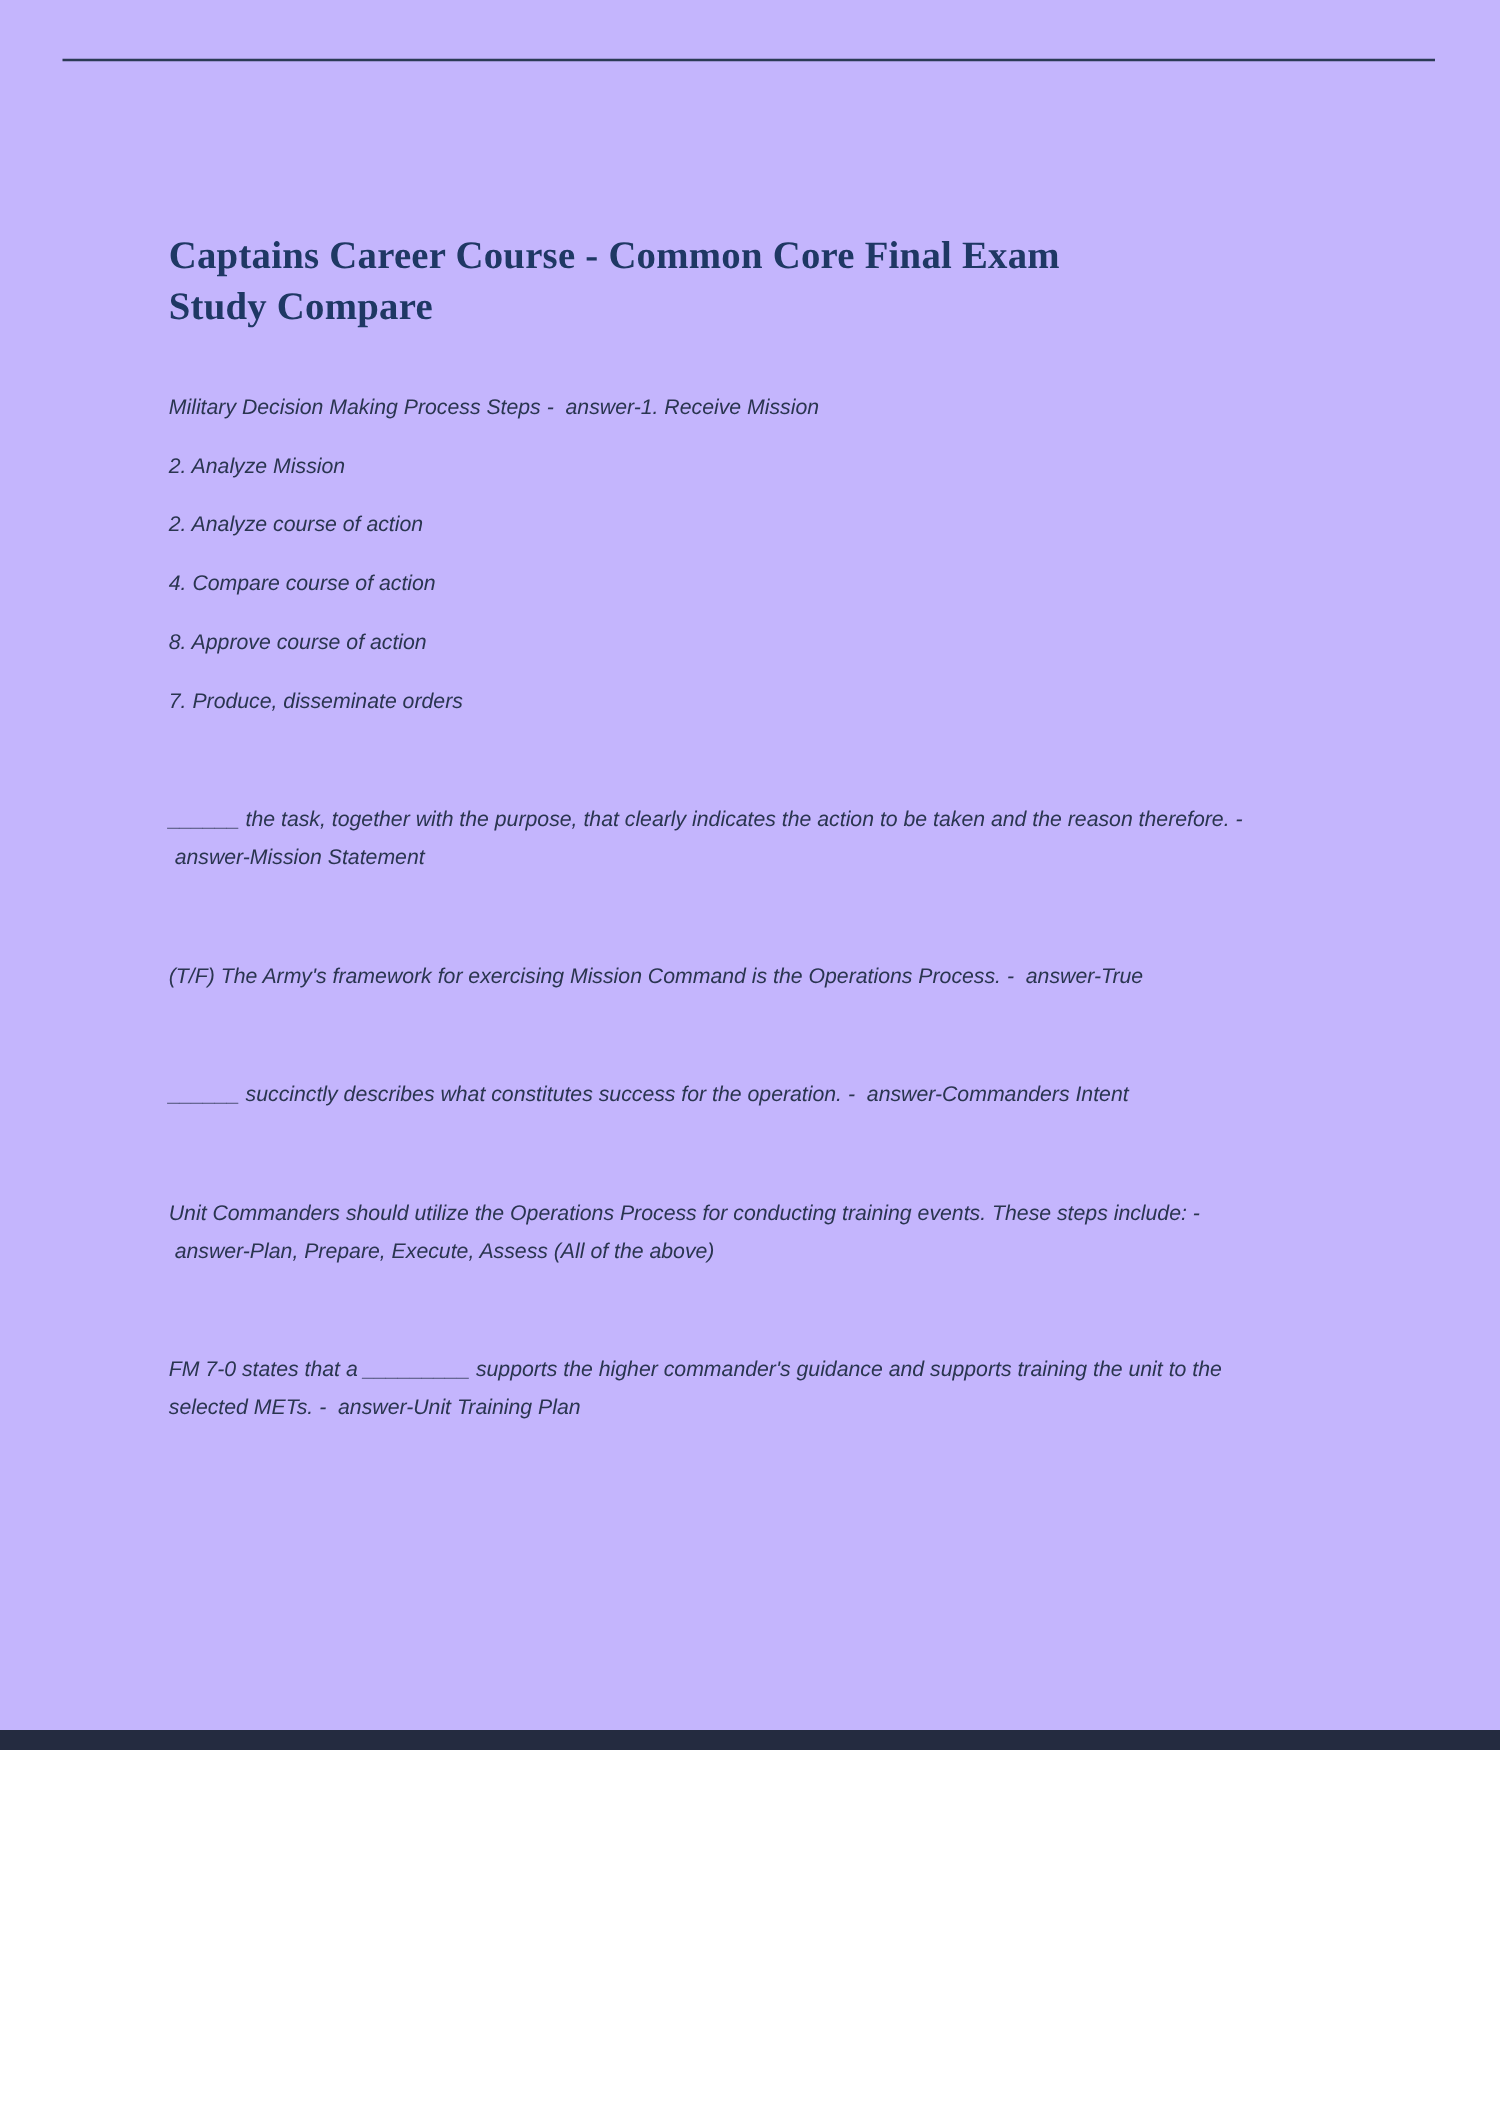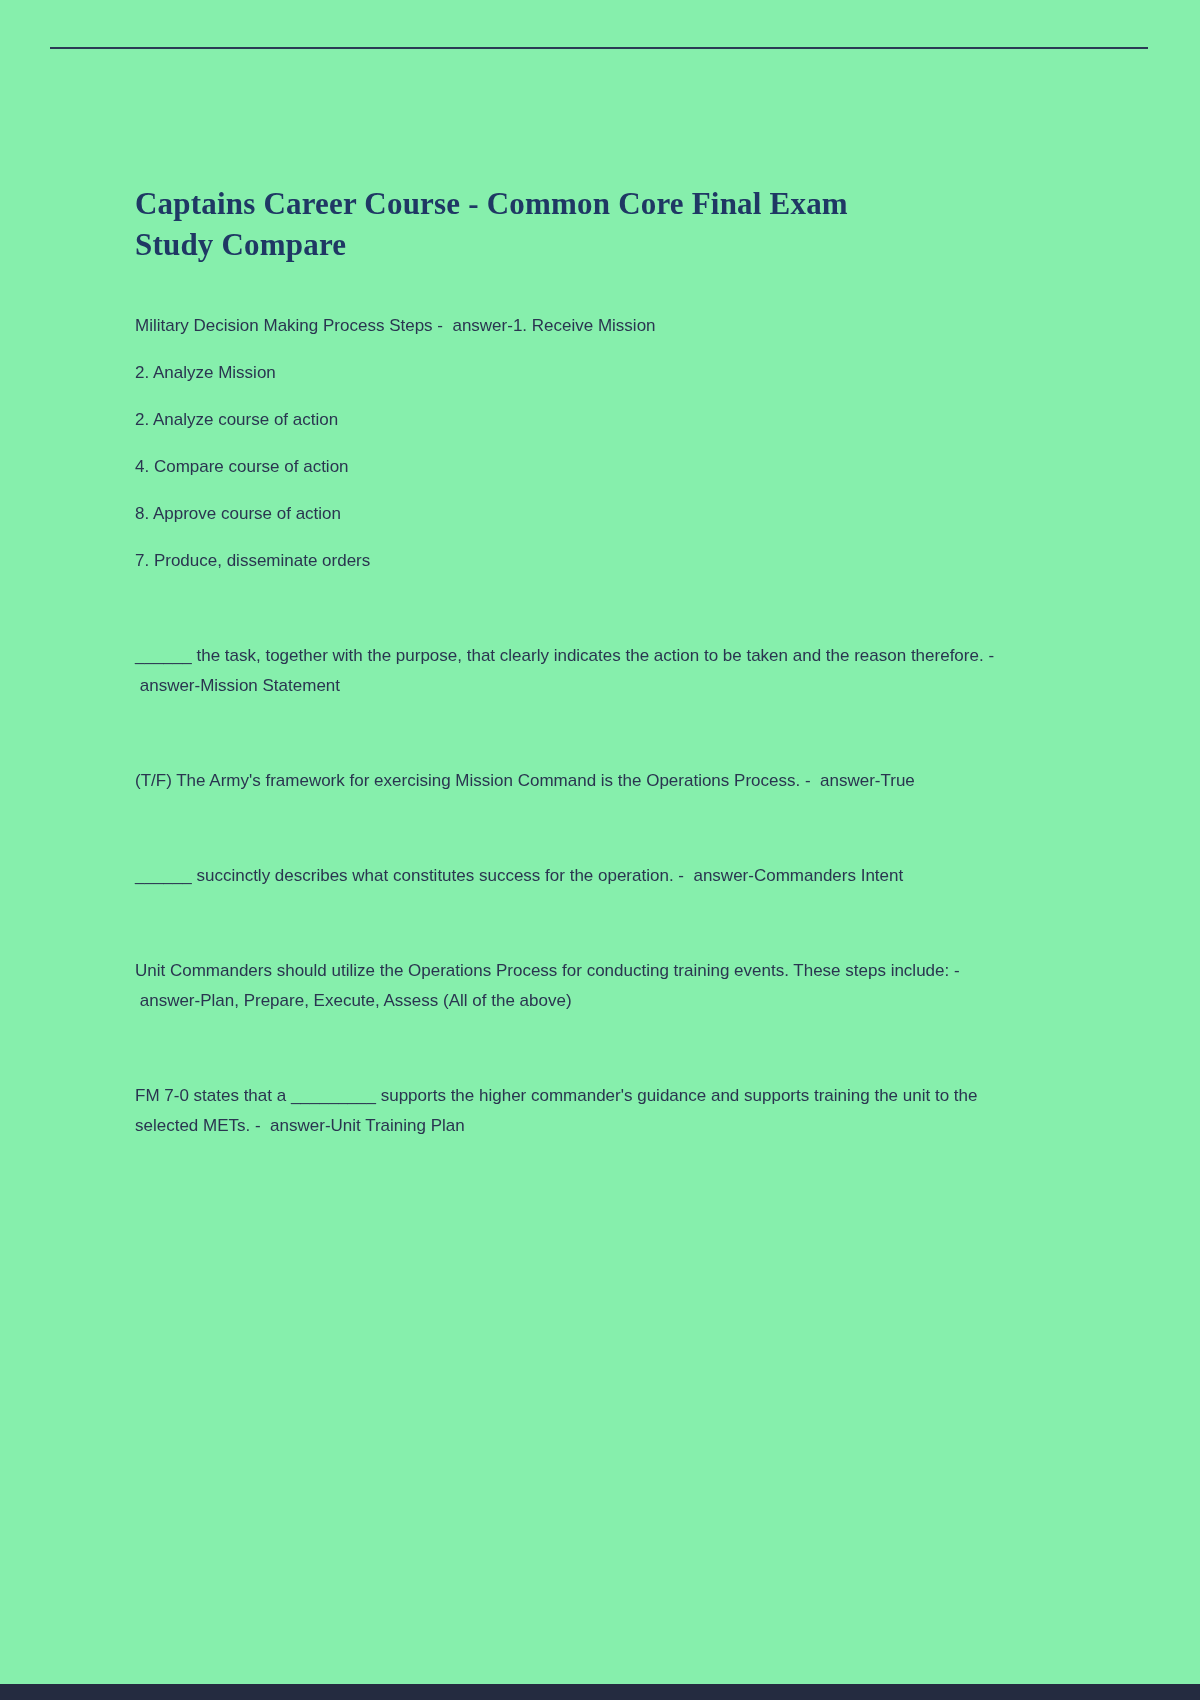--- a/index.html
+++ b/index.html
@@ -3,22 +3,22 @@
 <meta charset="utf-8">
 <style>
   html, body {
     margin: 0;
     padding: 0;
     background: #ffffff;
   }
   .page {
     position: relative;
     width: 1200px;
-    height: 1700px;
-    background: #86efac;
+    height: 1400px;
+    background: #c4b5fd;
     overflow: hidden;
     font-family: "Liberation Sans", sans-serif;
     color: var(--body_text, #2a3550);
   }
   .top-rule {
     position: absolute;
     top: 47px;
     left: 50px;
     width: 1098px;
     height: 2px;
@@ -48,20 +48,21 @@
     line-height: 30px;
   }
   .qa-block {
     margin: 0 0 65px 0;
   }
   .qa-block:last-child {
     margin-bottom: 0;
   }
   .para {
     margin: 0 0 17px 0;
+    font-style: italic;
   }
   .qa-block .para:last-child {
     margin-bottom: 0;
   }
   .bottom-bar {
     position: absolute;
     left: 0;
     bottom: 0;
     width: 100%;
     height: 16px;

